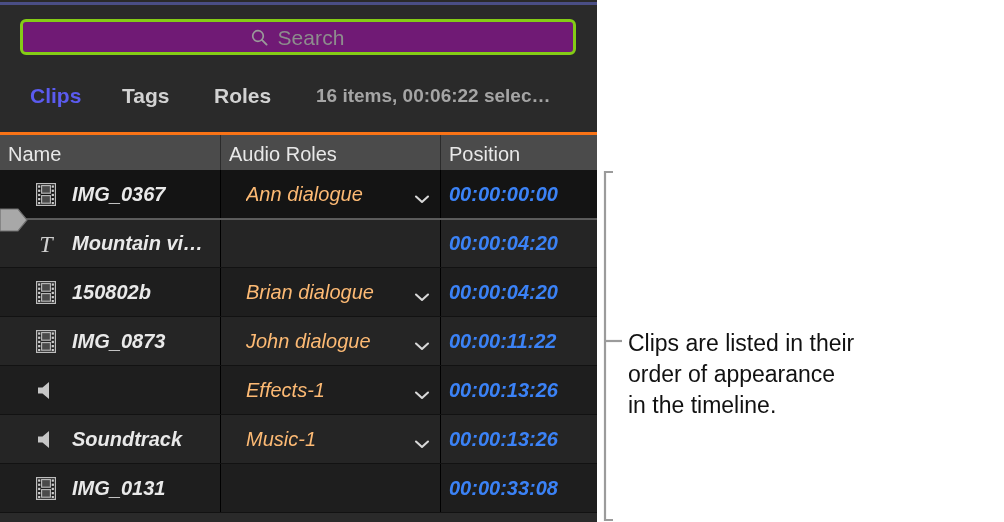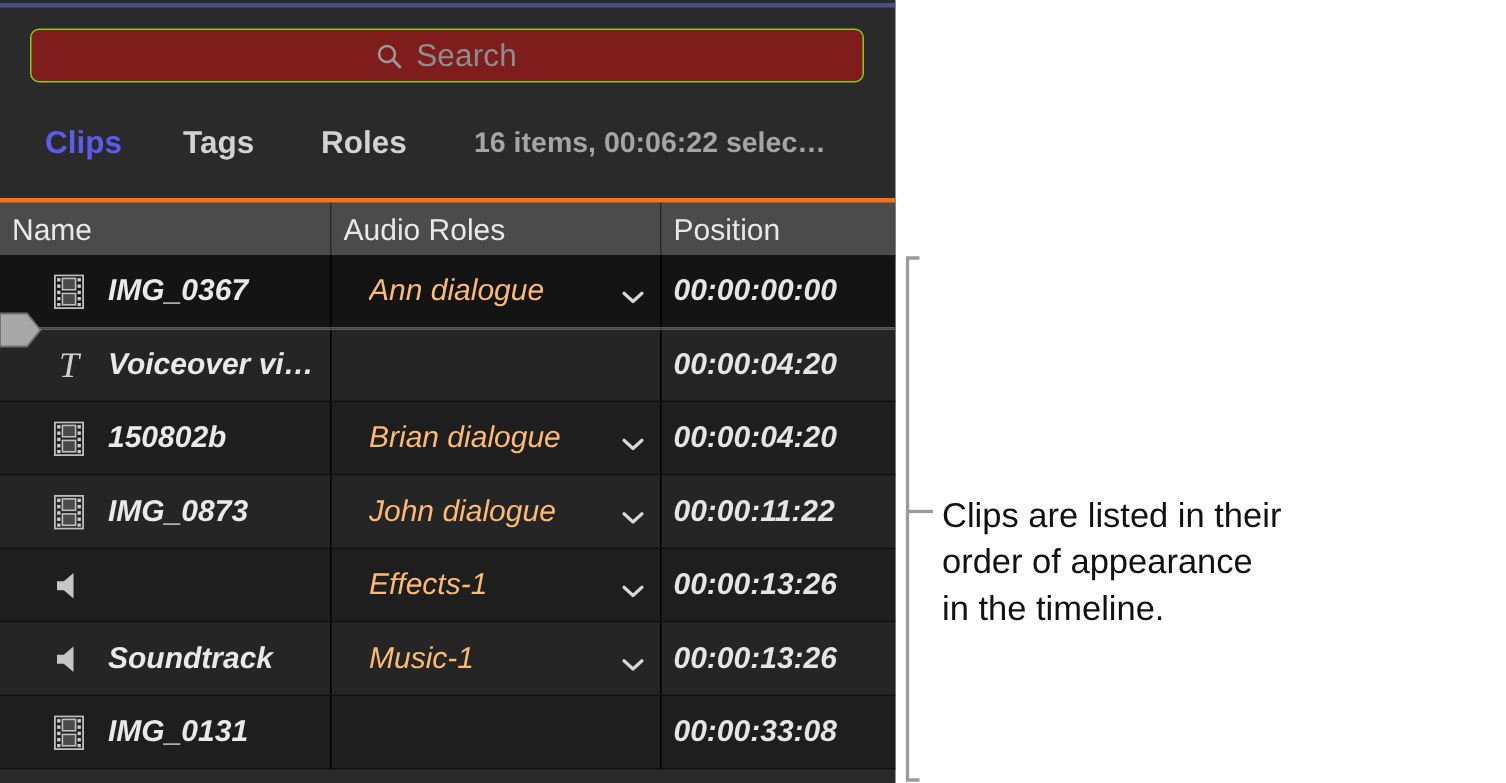--- a/index.html
+++ b/index.html
@@ -42,22 +42,22 @@
   }
 
   
   .search-wrap {
     position: absolute;
     left: 20px;
     top: 19px;
     width: 556px;
     height: 36px;
     box-sizing: border-box;
-    background: #7f1d1d;
-    border: 1px solid #84cc16;
+    background: #701a75;
+    border: 3px solid #84cc16;
     border-radius: 6px;
     display: flex;
     align-items: center;
     justify-content: center;
   }
   .search-inner {
     display: flex;
     align-items: center;
     gap: 9px;
   }
@@ -212,21 +212,21 @@
   }
   .row .pos-cell {
     position: absolute;
     left: 449px;
     top: 0;
     width: 146px;
     height: 49px;
     line-height: 49px;
     font-size: 20px;
     font-weight: bold;
-    color: #e5e5e5;
+    color: #3b82f6;
     white-space: nowrap;
   }
   .row .rowline {
     position: absolute;
     left: 0;
     bottom: 0;
     width: 597px;
     height: 1px;
     background: #121212;
   }
@@ -347,21 +347,21 @@
               </svg></span>
           </div>
           <div class="vdiv d2"></div>
           <div class="pos-cell">00:00:00:00</div>
           <div class="rowline"></div>
         </div>
         <div class="row alt">
           <div class="icon-cell">
             <span class="ic-title">T</span>
           </div>
-          <div class="name-cell">Voiceover vi…</div>
+          <div class="name-cell">Mountain vi…</div>
           <div class="vdiv d1"></div>
           <div class="role-cell"></div>
           <div class="chev-cell"></div>
           <div class="vdiv d2"></div>
           <div class="pos-cell">00:00:04:20</div>
           <div class="rowline"></div>
         </div>
         <div class="row">
           <div class="icon-cell">
             <span class="ic-film"><svg viewBox="0 0 20 23" width="20" height="23" xmlns="http://www.w3.org/2000/svg">

